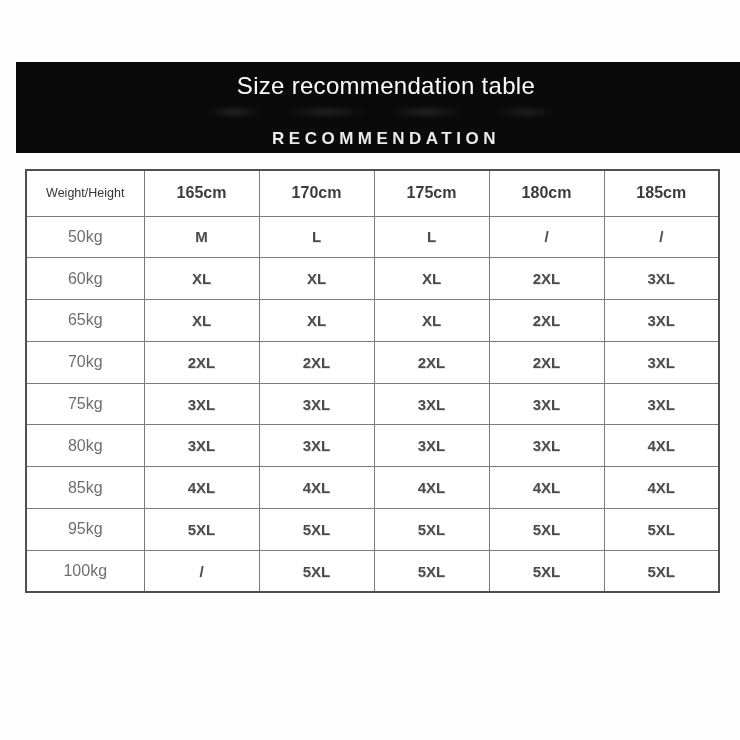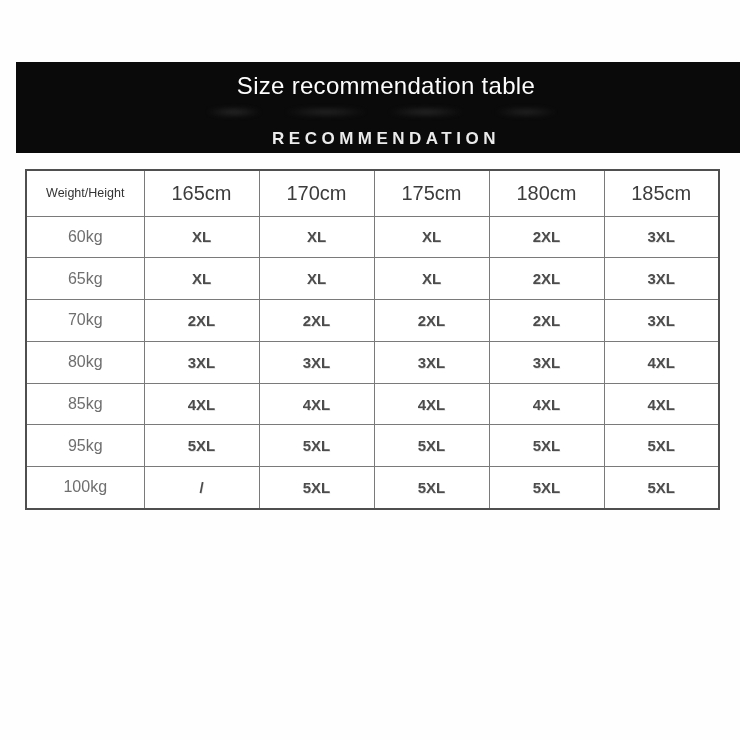--- a/index.html
+++ b/index.html
@@ -74,22 +74,22 @@
   col.first-col{width:118px;}
   col.data-col{width:115px;}
   tr.header-row{height:46px;}
   tr.data-row{height:41.8px;}
   th.corner{
     font-size:12.5px;
     font-weight:400;
     color:var(--corner-text);
   }
   th.col-head{
-    font-size:20px;
-    font-weight:400;
+    font-size:16px;
+    font-weight:700;
     color:var(--header-text);
   }
   td.row-label{
     font-size:16px;
     font-weight:400;
     color:var(--row-label-text);
   }
   td.value{
     font-size:15px;
     font-weight:700;
@@ -120,20 +120,28 @@
         <th class="corner">Weight/Height</th>
         <th class="col-head">165cm</th>
         <th class="col-head">170cm</th>
         <th class="col-head">175cm</th>
         <th class="col-head">180cm</th>
         <th class="col-head">185cm</th>
       </tr>
   </thead>
   <tbody>
       <tr class="data-row">
+        <td class="row-label">50kg</td>
+        <td class="value">M</td>
+        <td class="value">L</td>
+        <td class="value">L</td>
+        <td class="value">/</td>
+        <td class="value">/</td>
+      </tr>
+      <tr class="data-row">
         <td class="row-label">60kg</td>
         <td class="value">XL</td>
         <td class="value">XL</td>
         <td class="value">XL</td>
         <td class="value">2XL</td>
         <td class="value">3XL</td>
       </tr>
       <tr class="data-row">
         <td class="row-label">65kg</td>
         <td class="value">XL</td>
@@ -141,20 +149,28 @@
         <td class="value">XL</td>
         <td class="value">2XL</td>
         <td class="value">3XL</td>
       </tr>
       <tr class="data-row">
         <td class="row-label">70kg</td>
         <td class="value">2XL</td>
         <td class="value">2XL</td>
         <td class="value">2XL</td>
         <td class="value">2XL</td>
+        <td class="value">3XL</td>
+      </tr>
+      <tr class="data-row">
+        <td class="row-label">75kg</td>
+        <td class="value">3XL</td>
+        <td class="value">3XL</td>
+        <td class="value">3XL</td>
+        <td class="value">3XL</td>
         <td class="value">3XL</td>
       </tr>
       <tr class="data-row">
         <td class="row-label">80kg</td>
         <td class="value">3XL</td>
         <td class="value">3XL</td>
         <td class="value">3XL</td>
         <td class="value">3XL</td>
         <td class="value">4XL</td>
       </tr>

